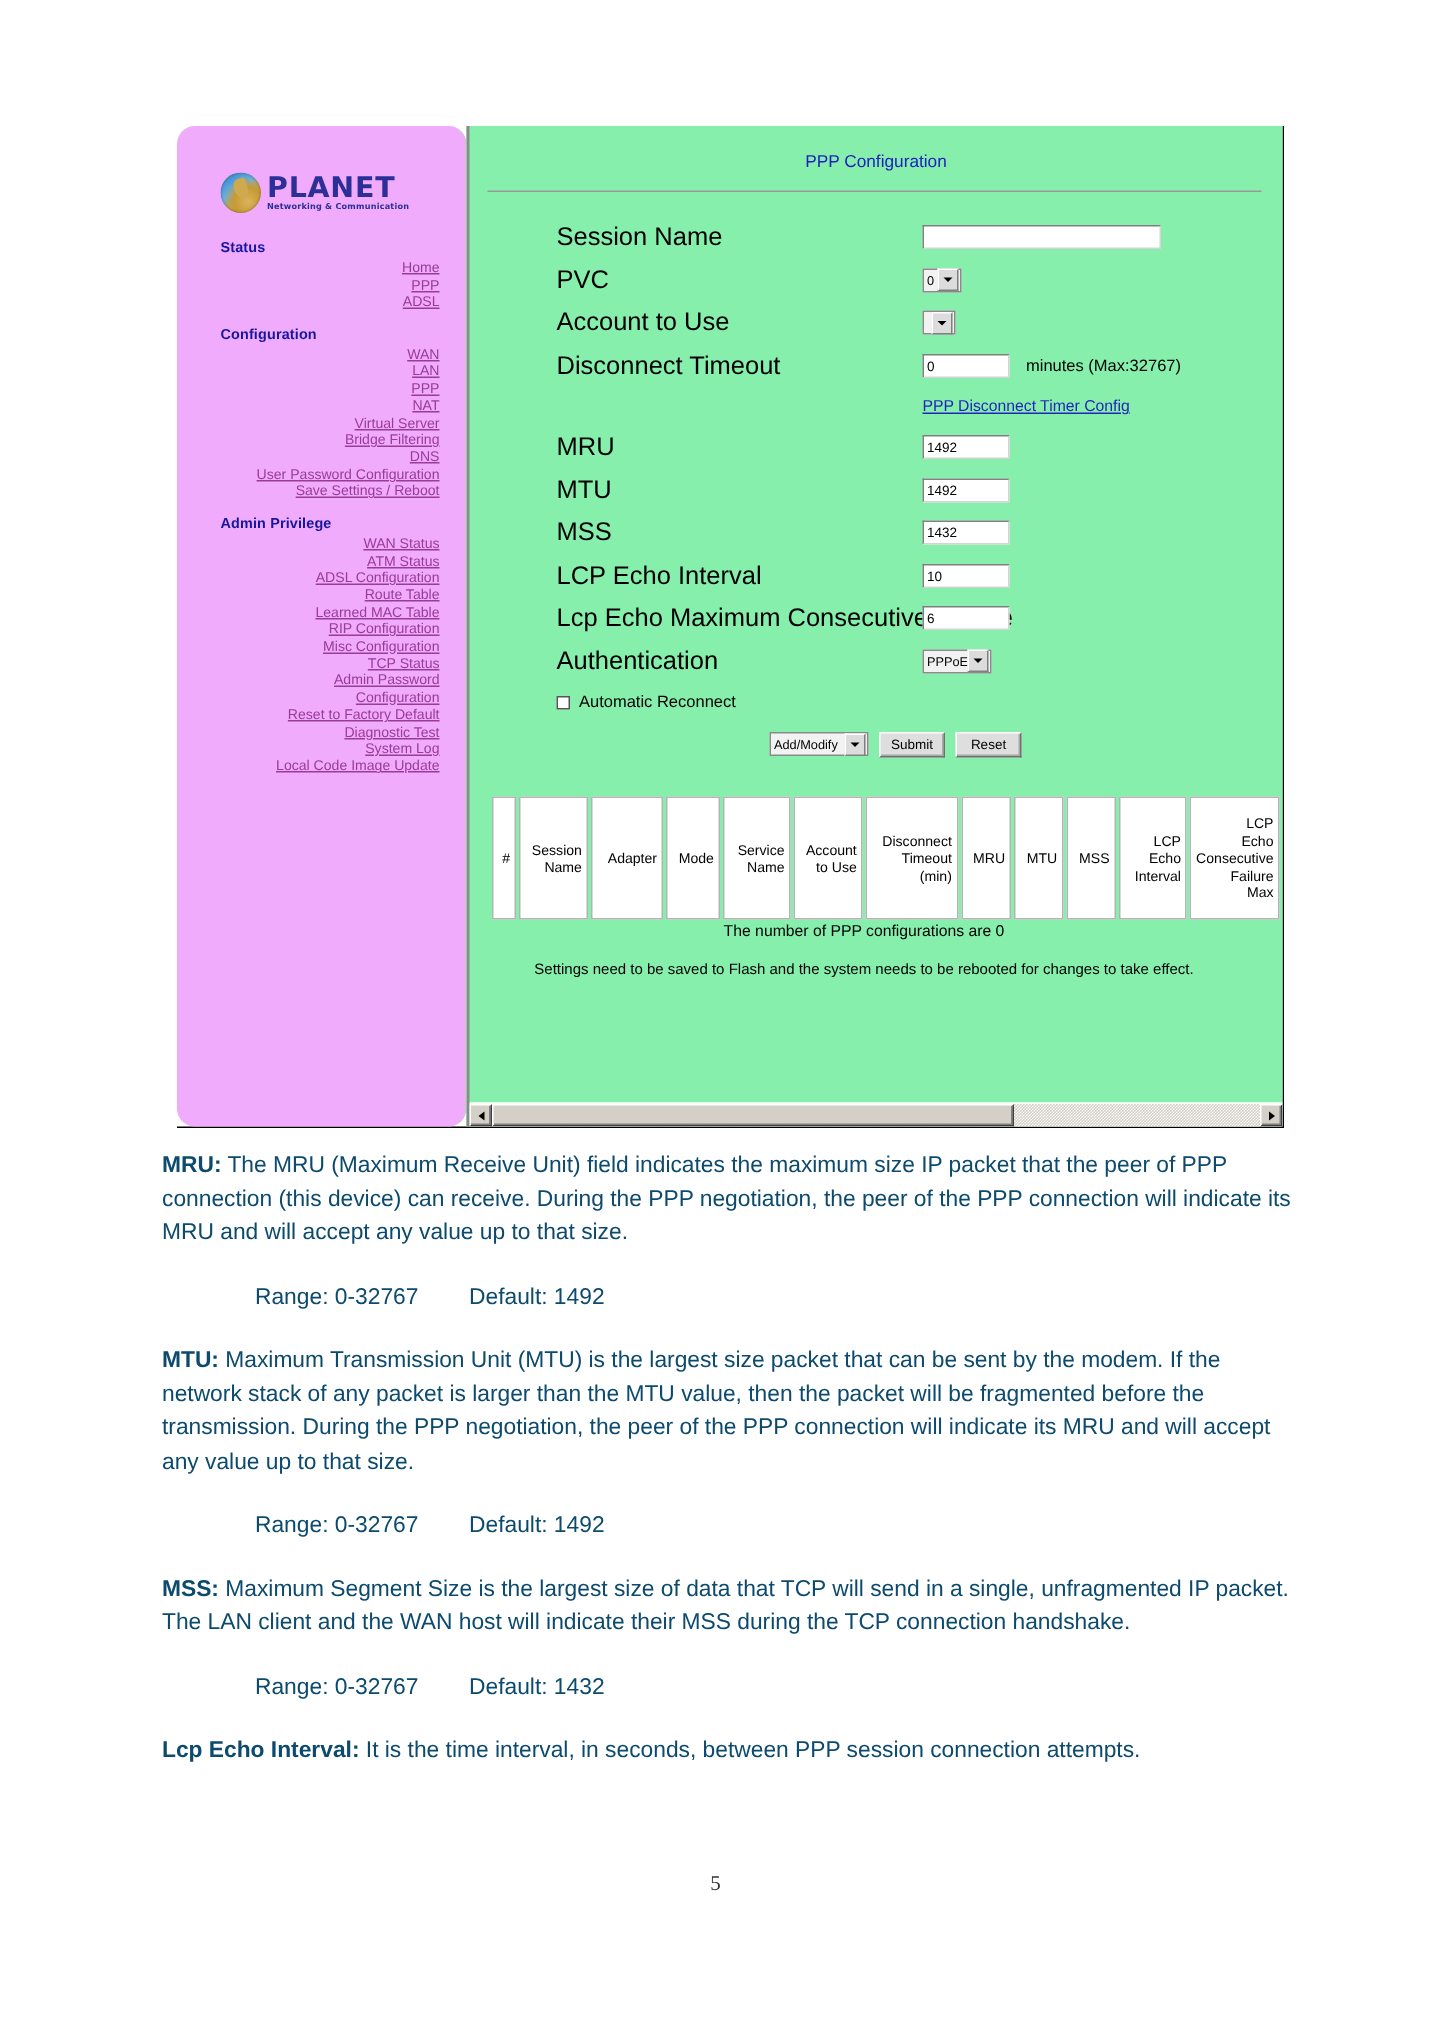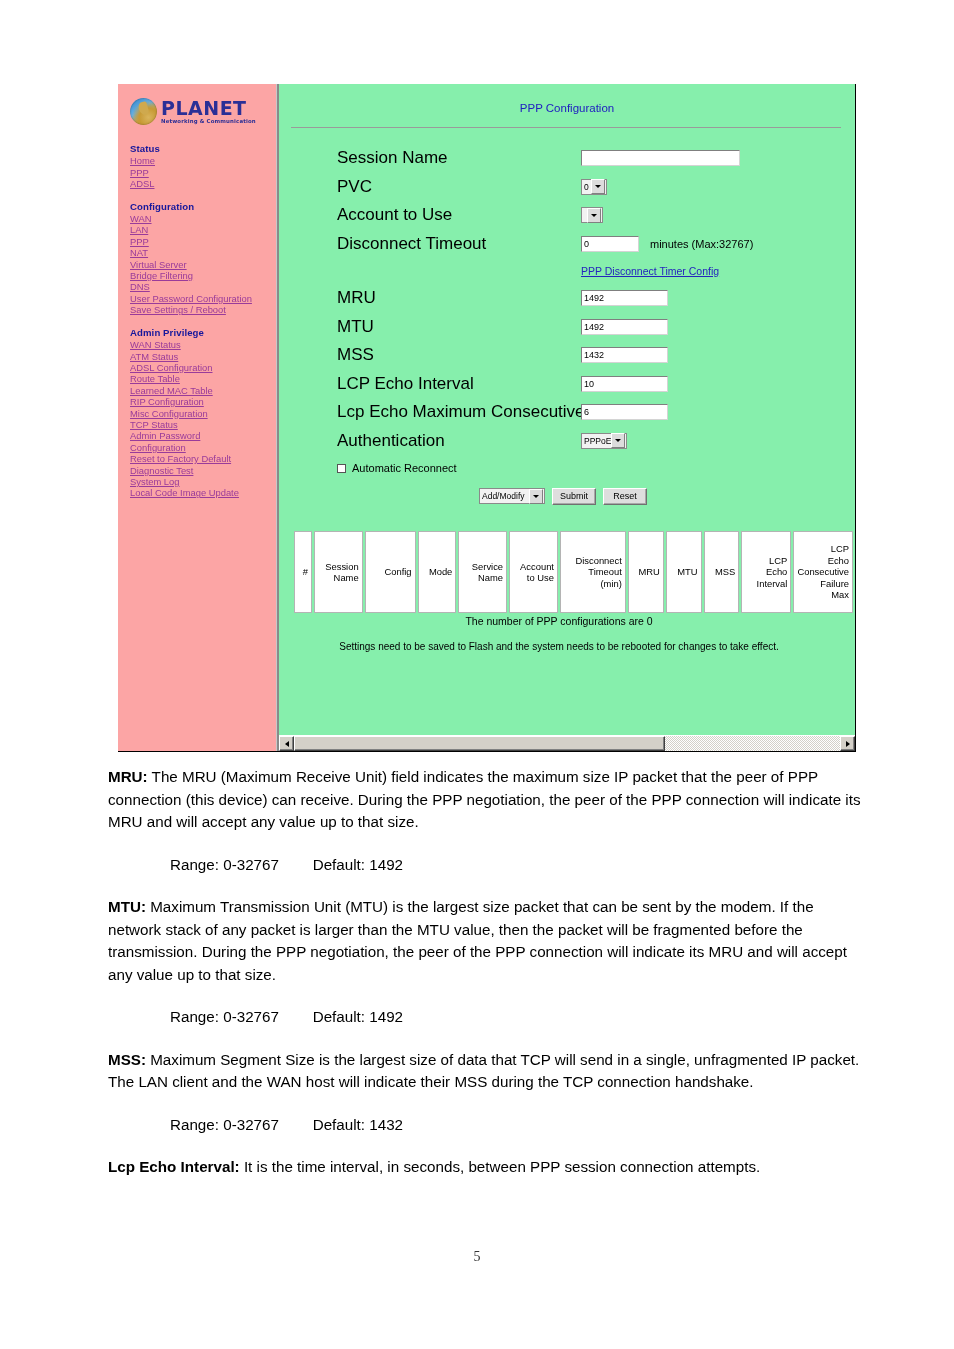--- a/index.html
+++ b/index.html
@@ -31,24 +31,25 @@
   .shot-inner {
     position: absolute;
     left: 0; top: 0; right: 0; bottom: 0;
     display: flex;
   }
 
   
   .sidebar {
     width: 158px;
     flex: 0 0 158px;
-    background: #fca5a5;
+    background: #f0abfc;
     position: relative;
-    padding: 0;
+    padding: 17px;
     border-right: 1px solid #c8c8c8;
+    border-radius: 12px;
   }
   .logo-wrap {
     padding: 14px 0 0 12px;
     display: flex;
     align-items: center;
     gap: 4px;
   }
   .logo-globe {
     width: 27px;
     height: 27px;
@@ -103,20 +104,21 @@
     white-space: nowrap;
   }
   .nav-link {
     display: block;
     color: #9a3b9a;
     text-decoration: underline;
     white-space: nowrap;
     font-size: 9.4px;
     line-height: 11.4px;
     cursor: pointer;
+    text-align: right;
   }
 
   
   .content {
     flex: 1 1 auto;
     position: relative;
     background: #86efac;
     border-left: 2px solid #8a8a8a;
     display: flex;
     flex-direction: column;
@@ -167,21 +169,21 @@
     border-right-color: #d4d4d4;
     border-bottom-color: #d4d4d4;
     background: #fff;
     font-family: "Liberation Sans", sans-serif;
     font-size: 9px;
     padding: 0 2px;
     color: #000;
     outline: none;
   }
   .txt-wide { width: 159px; }
-  .txt-mid  { width: 87px; }
+  .txt-mid  { width: 58px; }
   .txt-num  { width: 58px; }
 
   .sel {
     box-sizing: border-box;
     height: 16px;
     border: 1px solid #8a8a8a;
     background: #f2f2f2;
     font-size: 8.5px;
     display: inline-flex;
     align-items: center;
@@ -373,21 +375,21 @@
 
   
   .doc {
     position: absolute;
     left: 108px;
     top: 766px;
     width: 760px;
     font-family: "Liberation Sans", sans-serif;
     font-size: 15.2px;
     line-height: 22.5px;
-    color: #000000;
+    color: #0c4a6e;
   }
   .para { margin-bottom: 20px; }
   .para b { font-weight: bold; }
   .rangeline {
     margin: 0 0 20px 0;
     padding-left: 62px;
     white-space: pre;
   }
   .pgnum {
     position: absolute;
@@ -546,21 +548,21 @@
               <div class="btn">Reset</div>
             </div>
           </div>
 
         <div class="tbl-wrap">
           <table class="ppp">
             <thead>
                 <tr id="thead-row">
                   <th style="width: 12px;">#</th>
                   <th style="width: 44px;">Session<br>Name</th>
-                  <th style="width: 50px;">Config</th>
+                  <th style="width: 50px;">Adapter</th>
                   <th style="width: 34px;">Mode</th>
                   <th style="width: 45px;">Service<br>Name</th>
                   <th style="width: 44px;">Account<br>to Use</th>
                   <th style="width: 63px;">Disconnect<br>Timeout<br>(min)</th>
                   <th style="width: 31px;">MRU</th>
                   <th style="width: 31px;">MTU</th>
                   <th style="width: 31px;">MSS</th>
                   <th style="width: 47px;">LCP<br>Echo<br>Interval</th>
                   <th style="width: 48px;">LCP<br>Echo<br>Consecutive<br>Failure<br>Max</th>
                 </tr>

